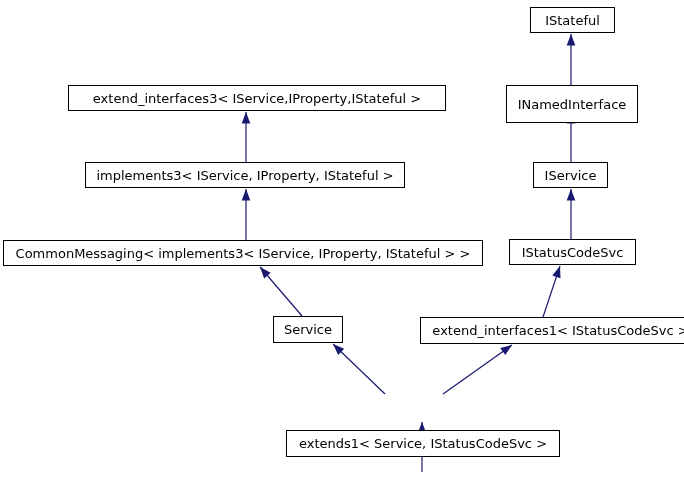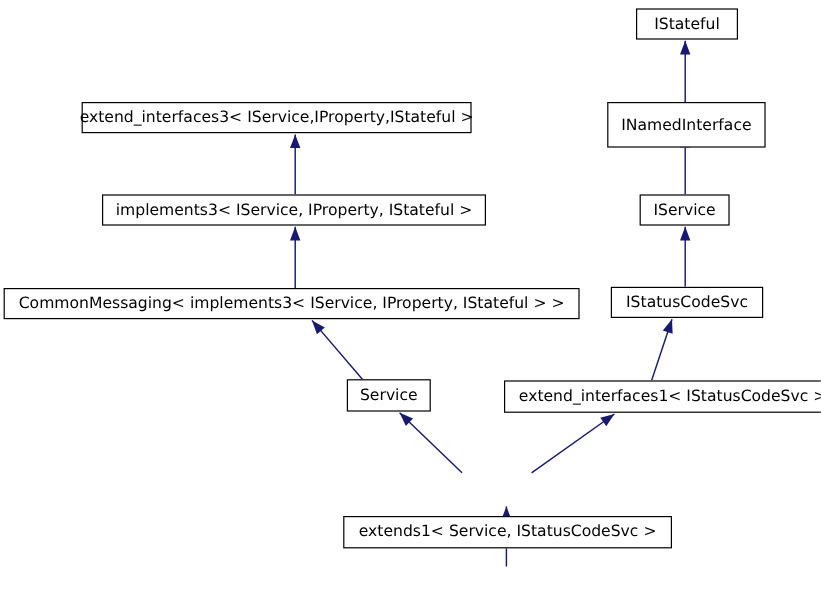--- a/index.html
+++ b/index.html
@@ -72,20 +72,20 @@
     <line x1="543" y1="317" x2="560" y2="266" marker-end="url(#arrow)"></line>
     <line x1="385" y1="394" x2="333" y2="344" marker-end="url(#arrow)"></line>
     <line x1="443" y1="394" x2="512" y2="345" marker-end="url(#arrow)"></line>
     <line x1="422" y1="472" x2="422" y2="422" marker-end="url(#arrow)"></line>
   </svg>
 
   <div class="node" style="left:530px; top:7px;   width:85px;  height:26px;">IStateful</div>
   <div class="node" style="left:506px; top:85px;  width:132px; height:38px;">INamedInterface</div>
   <div class="node" style="left:533px; top:162px; width:75px;  height:26px;">IService</div>
   <div class="node" style="left:509px; top:239px; width:127px; height:26px;">IStatusCodeSvc</div>
-  <div class="node" style="left:68px;  top:85px;  width:325px; height:26px;">extend_interfaces3&lt; IService,IProperty,IStateful &gt;</div>
+  <div class="node" style="left:68px;  top:85px;  width:378px; height:26px;">extend_interfaces3&lt; IService,IProperty,IStateful &gt;</div>
   <div class="node" style="left:85px;  top:162px; width:320px; height:26px;">implements3&lt; IService, IProperty, IStateful &gt;</div>
   <div class="node" style="left:3px;   top:240px; width:480px; height:26px;">CommonMessaging&lt; implements3&lt; IService, IProperty, IStateful &gt; &gt;</div>
-  <div class="node" style="left:273px; top:316px; width:70px;  height:27px;margin-left:16px;">Service</div>
+  <div class="node" style="left:273px; top:316px; width:70px;  height:27px;">Service</div>
   <div class="node" style="left:398px; top:317px; width:281px; height:27px;margin-left:22px;">extend_interfaces1&lt; IStatusCodeSvc &gt;</div>
   <div class="node" style="left:286px; top:394px; width:274px; height:27px;margin-top:36px;">extends1&lt; Service, IStatusCodeSvc &gt;</div>
 
 </div>
 
 </body></html>

